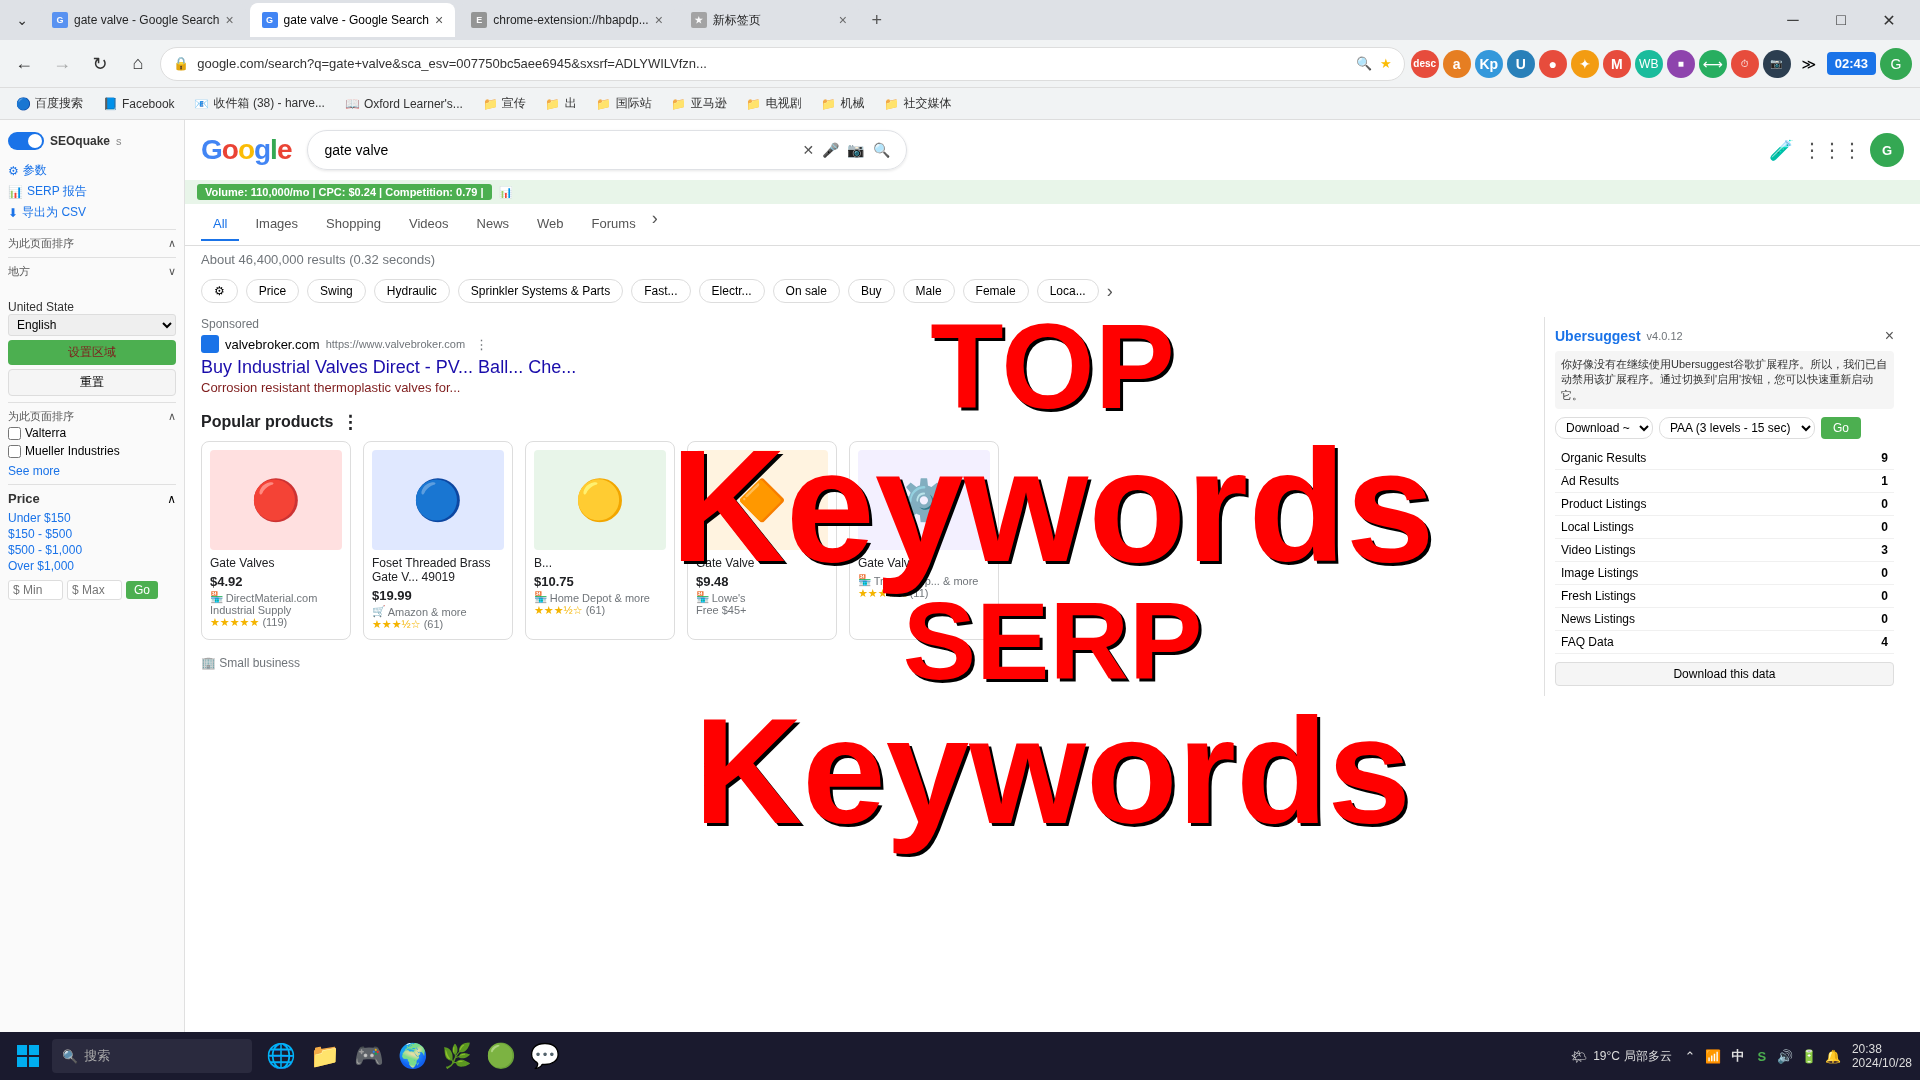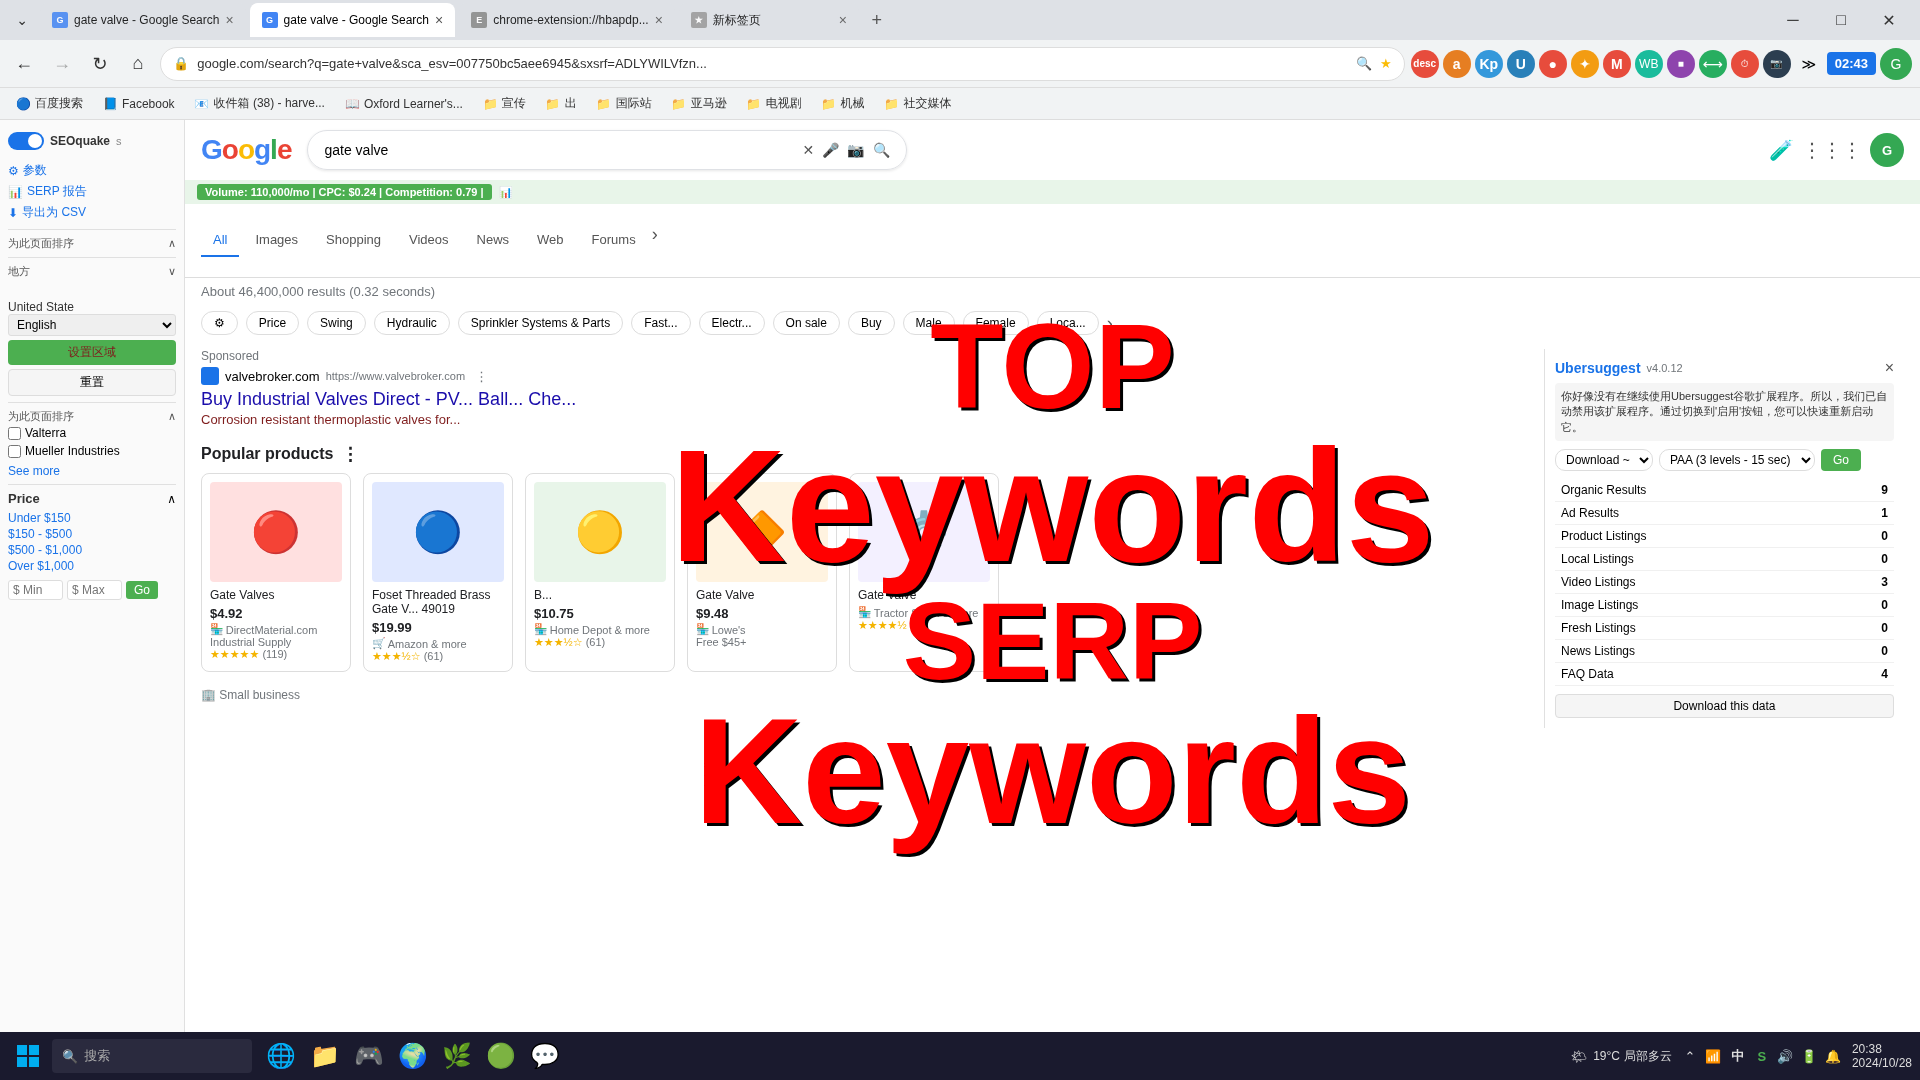--- a/index.html
+++ b/index.html
@@ -38,21 +38,21 @@
     .google-logo span:nth-child(5) { color: #34a853; }
     .google-logo span:nth-child(6) { color: #ea4335; }
     .search-box-wrapper { flex: 1; max-width: 600px; }
     .search-box { border: 1px solid #dfe1e5; border-radius: 24px; height: 40px; display: flex; align-items: center; padding: 0 16px; gap: 8px; font-size: 14px; box-shadow: 0 1px 3px rgba(0,0,0,0.1); }
     .search-input { border: none; outline: none; flex: 1; font-size: 14px; }
     .header-icons { display: flex; gap: 8px; align-items: center; margin-left: auto; }
 
     .seoquake-bar { background: #e8f5e9; padding: 4px 12px; font-size: 11px; display: flex; align-items: center; gap: 8px; }
     .volume-badge { background: #4caf50; color: white; padding: 2px 8px; border-radius: 3px; font-size: 11px; font-weight: bold; }
 
-    .search-tabs { display: flex; align-items: flex-start; padding: 20px 16px; gap: 4px; border-bottom: 1px solid #ddd; }
+    .search-tabs { display: flex; align-items: flex-start; padding: 4px 16px; gap: 4px; border-bottom: 1px solid #ddd; }
     .search-tab { padding: 8px 12px; font-size: 13px; color: #555; cursor: pointer; border-bottom: 2px solid transparent; }
     .search-tab.active { color: #1a73e8; border-bottom: 2px solid #1a73e8; }
     .tab-more { color: #555; font-size: 18px; cursor: pointer; }
 
     .results-info { padding: 6px 16px; font-size: 13px; color: #70757a; }
 
     .filter-row { display: flex; align-items: center; padding: 6px 16px; gap: 8px; overflow: hidden; }
     .filter-chip { display: flex; align-items: center; gap: 4px; padding: 4px 12px; border: 1px solid #ddd; border-radius: 16px; font-size: 12px; cursor: pointer; white-space: nowrap; }
     .filter-btn { display: flex; align-items: center; gap: 4px; padding: 4px 12px; border: 1px solid #ddd; border-radius: 16px; font-size: 12px; cursor: pointer; }
 

